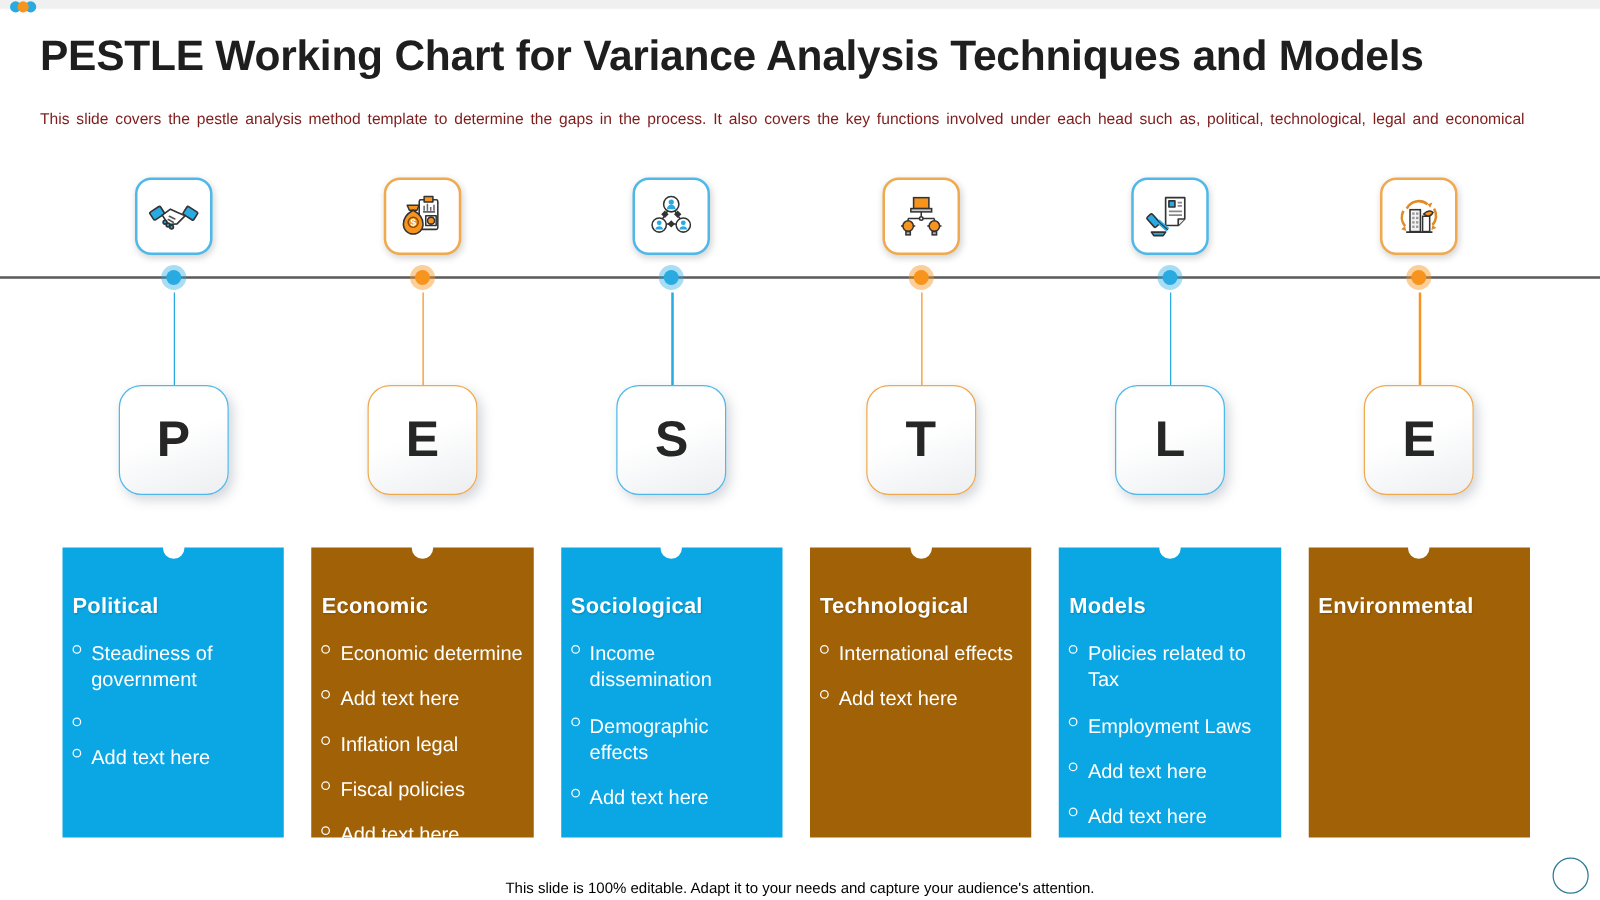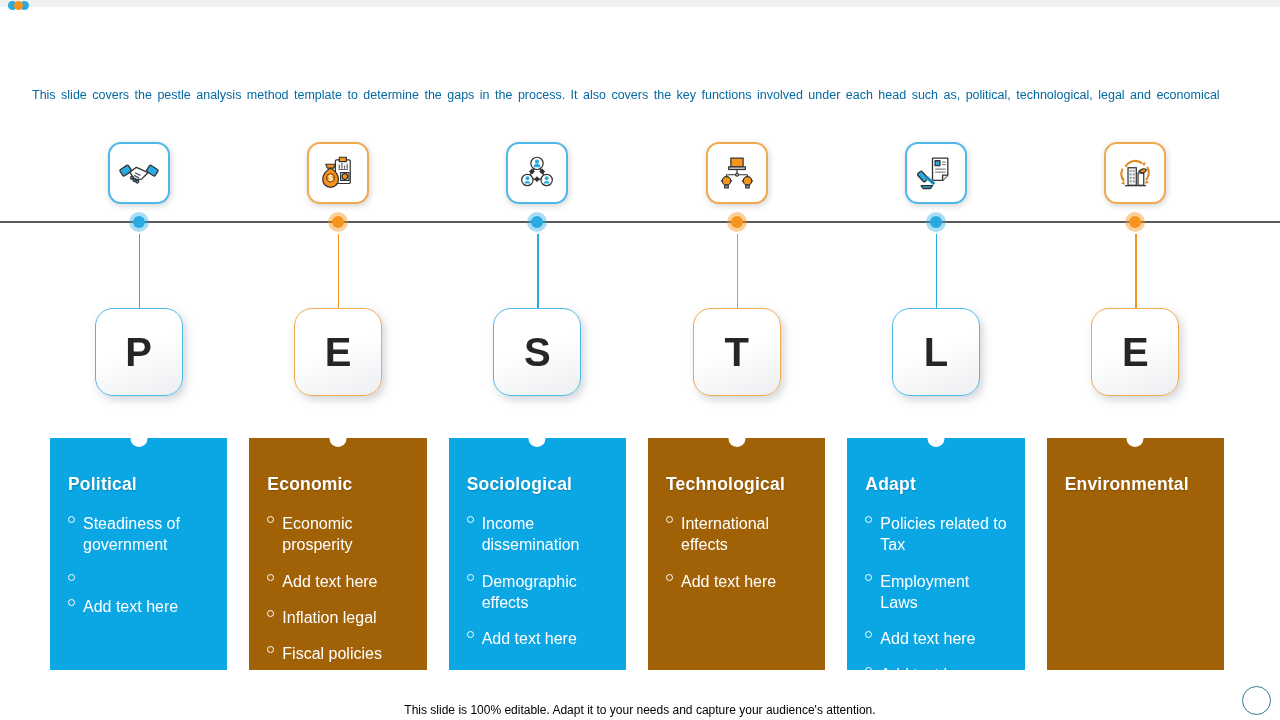--- a/index.html
+++ b/index.html
@@ -12,21 +12,21 @@
   .top-strip{position:absolute;top:0;left:0;width:1280px;height:7px;background:#f0f0f0;}
   .deco-dots{position:absolute;top:1px;left:8px;display:flex;}
   .deco-dot{width:9px;height:9px;border-radius:50%;}
   .deco-dot+.deco-dot{margin-left:-3px;}
   .deco-dot.d-blue{background:#29ABE2;}
   .deco-dot.d-orange{background:#F7941E;z-index:1;}
 
   
   .title{position:absolute;left:32px;top:26px;width:1216px;font-size:34px;font-weight:bold;
     color:#1e1e1e;letter-spacing:-0.2px;white-space:nowrap;}
-  .subtitle{position:absolute;left:32px;top:88px;width:1220px;font-size:12.5px;color:#0369a1;
+  .subtitle{position:absolute;left:32px;top:88px;width:1220px;font-size:12.5px;color:#7f1d1d;
     word-spacing:2px;}
 
   
   .hline{position:absolute;left:0;top:221px;width:1280px;height:2px;background:#5a5a5a;}
   .top-grid,.cards-grid{
     position:absolute;left:50px;width:1174px;display:grid;
     grid-template-columns:repeat(6,1fr);column-gap:22px;
   }
   .top-grid{top:142px;height:254px;}
   .col{position:relative;height:254px;}
@@ -48,21 +48,21 @@
     position:absolute;top:166px;left:50%;transform:translateX(-50%);
     width:88px;height:88px;border:1.5px solid var(--acb);border-radius:18px;
     background:linear-gradient(160deg,#ffffff 45%,#eceef1);
     box-shadow:3px 4px 9px rgba(110,120,135,.30);
     display:flex;align-items:center;justify-content:center;
     font-size:40px;font-weight:bold;color:#262626;z-index:2;
   }
 
   
   .cards-grid{top:438px;height:232px;}
-  .card{position:relative;height:232px;color:#fff;padding:0 18px;}
+  .card{position:relative;height:232px;color:#fff;padding:0 8px;}
   .card.blue{background:#0AA7E4;}
   .card.orange{background:#a16207;}
   .notch{position:absolute;top:-8px;left:50%;transform:translateX(-50%);
     width:17px;height:17px;border-radius:50%;background:#ffffff;}
   .card-title{margin-top:36px;font-size:17.5px;font-weight:bold;letter-spacing:.2px;
     text-shadow:0.5px 1px 1.5px rgba(0,0,0,.22);}
   .card ul{list-style:none;margin:18px 0 0 0;padding:0;}
   .card li{display:flex;gap:8px;margin-bottom:15px;font-size:16px;line-height:1.33;}
   .bullet-marker{flex:0 0 auto;width:7px;height:7px;border:1.2px solid #fff;border-radius:50%;
     margin-top:3px;}
@@ -79,20 +79,21 @@
 
 <div class="slide">
 
   <div class="top-strip"></div>
   <div class="deco-dots">
     <span class="deco-dot d-blue"></span>
     <span class="deco-dot d-orange"></span>
     <span class="deco-dot d-blue"></span>
   </div>
 
+  <div class="title">PESTLE Working Chart for Variance Analysis Techniques and Models</div>
   <div class="subtitle">This slide covers the pestle analysis method template to determine the gaps in the process. It also covers the key functions involved under each head such as, political, technological, legal and economical</div>
 
   <div class="hline"></div>
 
   <div class="top-grid">
 
     <div class="col blue">
       <div class="icon-box">
         <svg width="42" height="42" viewBox="0 0 48 48">
           <g stroke="#333" stroke-width="1.5" stroke-linecap="round" stroke-linejoin="round">
@@ -250,21 +251,21 @@
             <span class="bullet-text">Add text here</span>
           </li>
         </ul>
     </div>
     <div class="card orange">
       <span class="notch"></span>
       <div class="card-title">Economic</div>
       <ul>
           <li>
             <span class="bullet-marker"></span>
-            <span class="bullet-text">Economic prosperity</span>
+            <span class="bullet-text">Economic determine</span>
           </li>
           <li>
             <span class="bullet-marker"></span>
             <span class="bullet-text">Add text here</span>
           </li>
           <li>
             <span class="bullet-marker"></span>
             <span class="bullet-text">Inflation legal</span>
           </li>
           <li>
@@ -304,21 +305,21 @@
             <span class="bullet-text">International effects</span>
           </li>
           <li>
             <span class="bullet-marker"></span>
             <span class="bullet-text">Add text here</span>
           </li>
         </ul>
     </div>
     <div class="card blue">
       <span class="notch"></span>
-      <div class="card-title">Adapt</div>
+      <div class="card-title">Models</div>
       <ul>
           <li>
             <span class="bullet-marker"></span>
             <span class="bullet-text">Policies related to Tax</span>
           </li>
           <li>
             <span class="bullet-marker"></span>
             <span class="bullet-text">Employment Laws</span>
           </li>
           <li>

